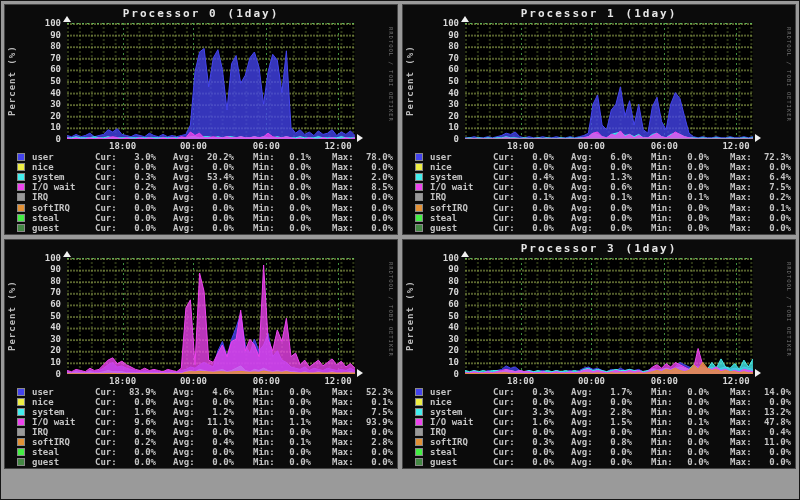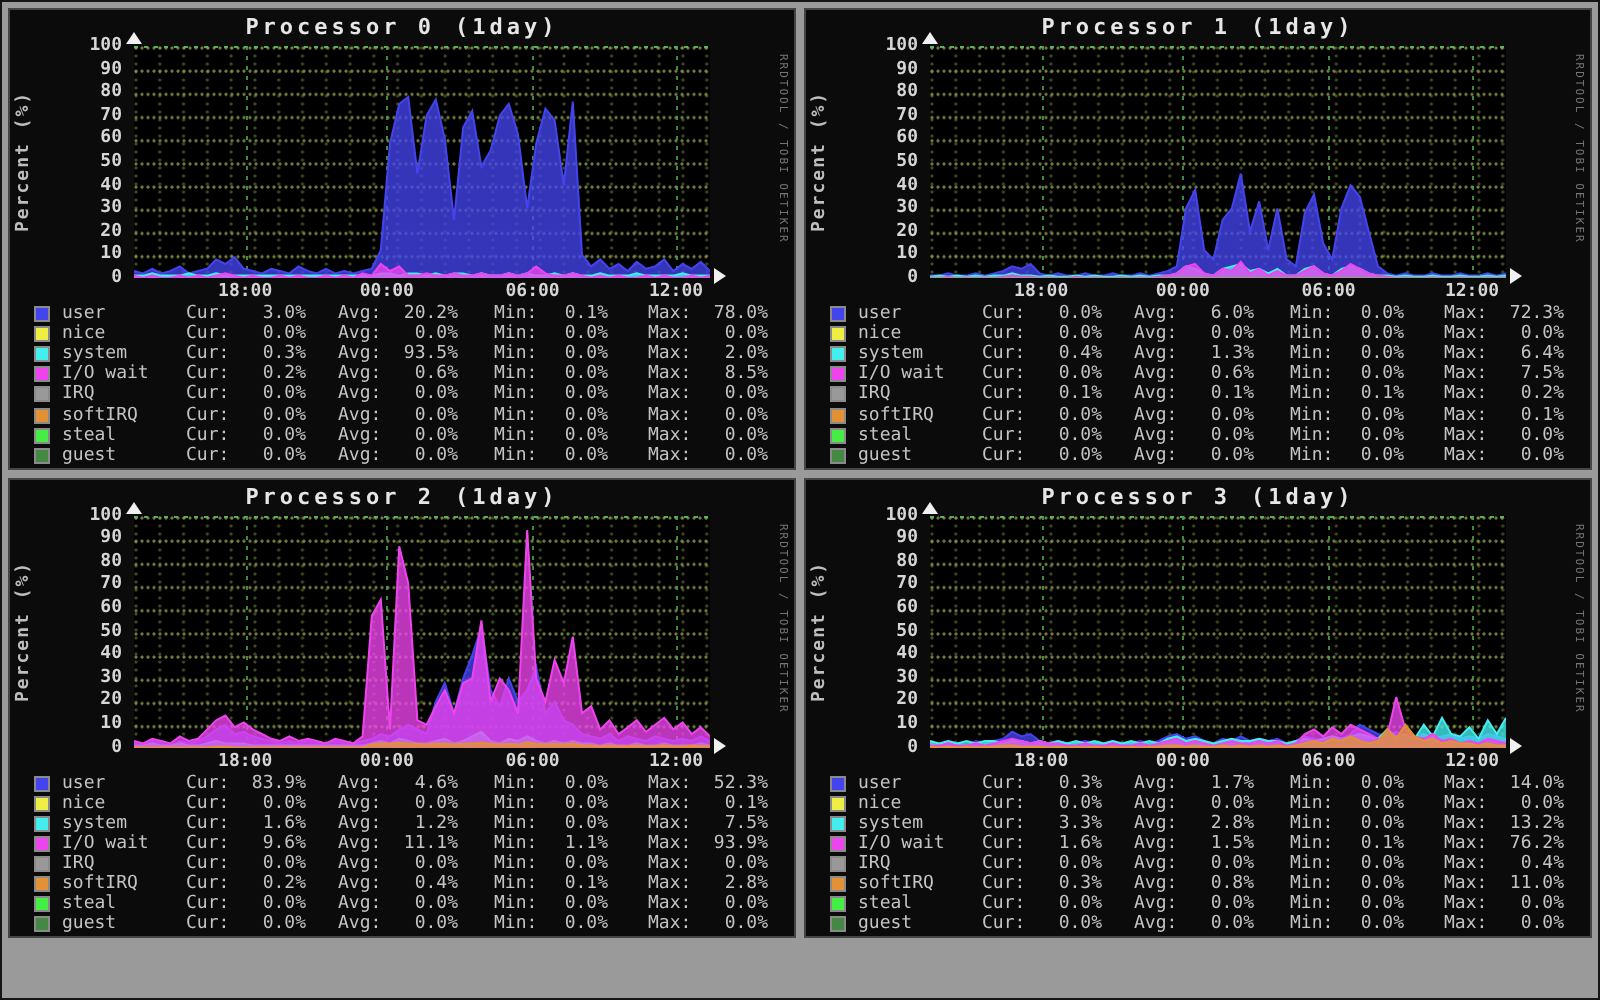--- a/index.html
+++ b/index.html
@@ -90,21 +90,21 @@
   .watermark{
     position:absolute;right:3px;top:22px;
     writing-mode:vertical-rl;
     color:#757575;font-size:5.5px;letter-spacing:1px;
   }
   .legend{
     position:absolute;left:12px;right:4px;top:147px;
   }
   .legend-row{
     display:flex;align-items:center;height:10.1px;
-    color:#c4c4c4;font-size:9px;font-weight:normal;white-space:nowrap;
+    color:#c4c4c4;font-size:9px;font-weight:bold;white-space:nowrap;justify-content:space-between;
   }
   .swatch{
     width:8px;height:8px;border:1px solid #8a8a8a;margin-right:6px;flex:0 0 auto;
   }
   .leg-name{width:62px;}
   .leg-label{width:27px;}
   .leg-val{width:33px;text-align:right;}
   .g1{margin-right:16px;}.g2{margin-right:18px;}.g3{margin-right:20px;}
   .leg-val.v3{width:30px;}
 </style>
@@ -178,21 +178,21 @@
             <span class="leg-val v3 g3">0.0%</span>
             <span class="leg-label">Max:</span>
             <span class="leg-val  ">0.0%</span>
           </div>
           <div class="legend-row">
             <span class="swatch" style="background: rgb(68, 238, 238);"></span>
             <span class="leg-name">system</span>
             <span class="leg-label">Cur:</span>
             <span class="leg-val  g1">0.3%</span>
             <span class="leg-label">Avg:</span>
-            <span class="leg-val  g2">93.5%</span>
+            <span class="leg-val  g2">53.4%</span>
             <span class="leg-label">Min:</span>
             <span class="leg-val v3 g3">0.0%</span>
             <span class="leg-label">Max:</span>
             <span class="leg-val  ">2.0%</span>
           </div>
           <div class="legend-row">
             <span class="swatch" style="background: rgb(238, 68, 238);"></span>
             <span class="leg-name">I/O wait</span>
             <span class="leg-label">Cur:</span>
             <span class="leg-val  g1">0.2%</span>
@@ -391,23 +391,20 @@
             <span class="leg-val  g2">0.0%</span>
             <span class="leg-label">Min:</span>
             <span class="leg-val v3 g3">0.0%</span>
             <span class="leg-label">Max:</span>
             <span class="leg-val  ">0.0%</span>
           </div>
         </div>
   </div>
 
   <div class="panel">
-    <div class="panel-header">
-      <span>Processor 2</span><span class="panel-period">(1day)</span>
-    </div>
     <div class="ylabel">Percent (%)</div>
     <div class="yticks">
           <span class="ytick" style="top: 14px;">100</span>
           <span class="ytick" style="top: 25.6px;">90</span>
           <span class="ytick" style="top: 37.2px;">80</span>
           <span class="ytick" style="top: 48.8px;">70</span>
           <span class="ytick" style="top: 60.4px;">60</span>
           <span class="ytick" style="top: 72px;">50</span>
           <span class="ytick" style="top: 83.6px;">40</span>
           <span class="ytick" style="top: 95.2px;">30</span>
@@ -623,21 +620,21 @@
           <div class="legend-row">
             <span class="swatch" style="background: rgb(238, 68, 238);"></span>
             <span class="leg-name">I/O wait</span>
             <span class="leg-label">Cur:</span>
             <span class="leg-val  g1">1.6%</span>
             <span class="leg-label">Avg:</span>
             <span class="leg-val  g2">1.5%</span>
             <span class="leg-label">Min:</span>
             <span class="leg-val v3 g3">0.1%</span>
             <span class="leg-label">Max:</span>
-            <span class="leg-val  ">76.2%</span>
+            <span class="leg-val  ">47.8%</span>
           </div>
           <div class="legend-row">
             <span class="swatch" style="background: rgb(153, 153, 153);"></span>
             <span class="leg-name">IRQ</span>
             <span class="leg-label">Cur:</span>
             <span class="leg-val  g1">0.0%</span>
             <span class="leg-label">Avg:</span>
             <span class="leg-val  g2">0.0%</span>
             <span class="leg-label">Min:</span>
             <span class="leg-val v3 g3">0.0%</span>

